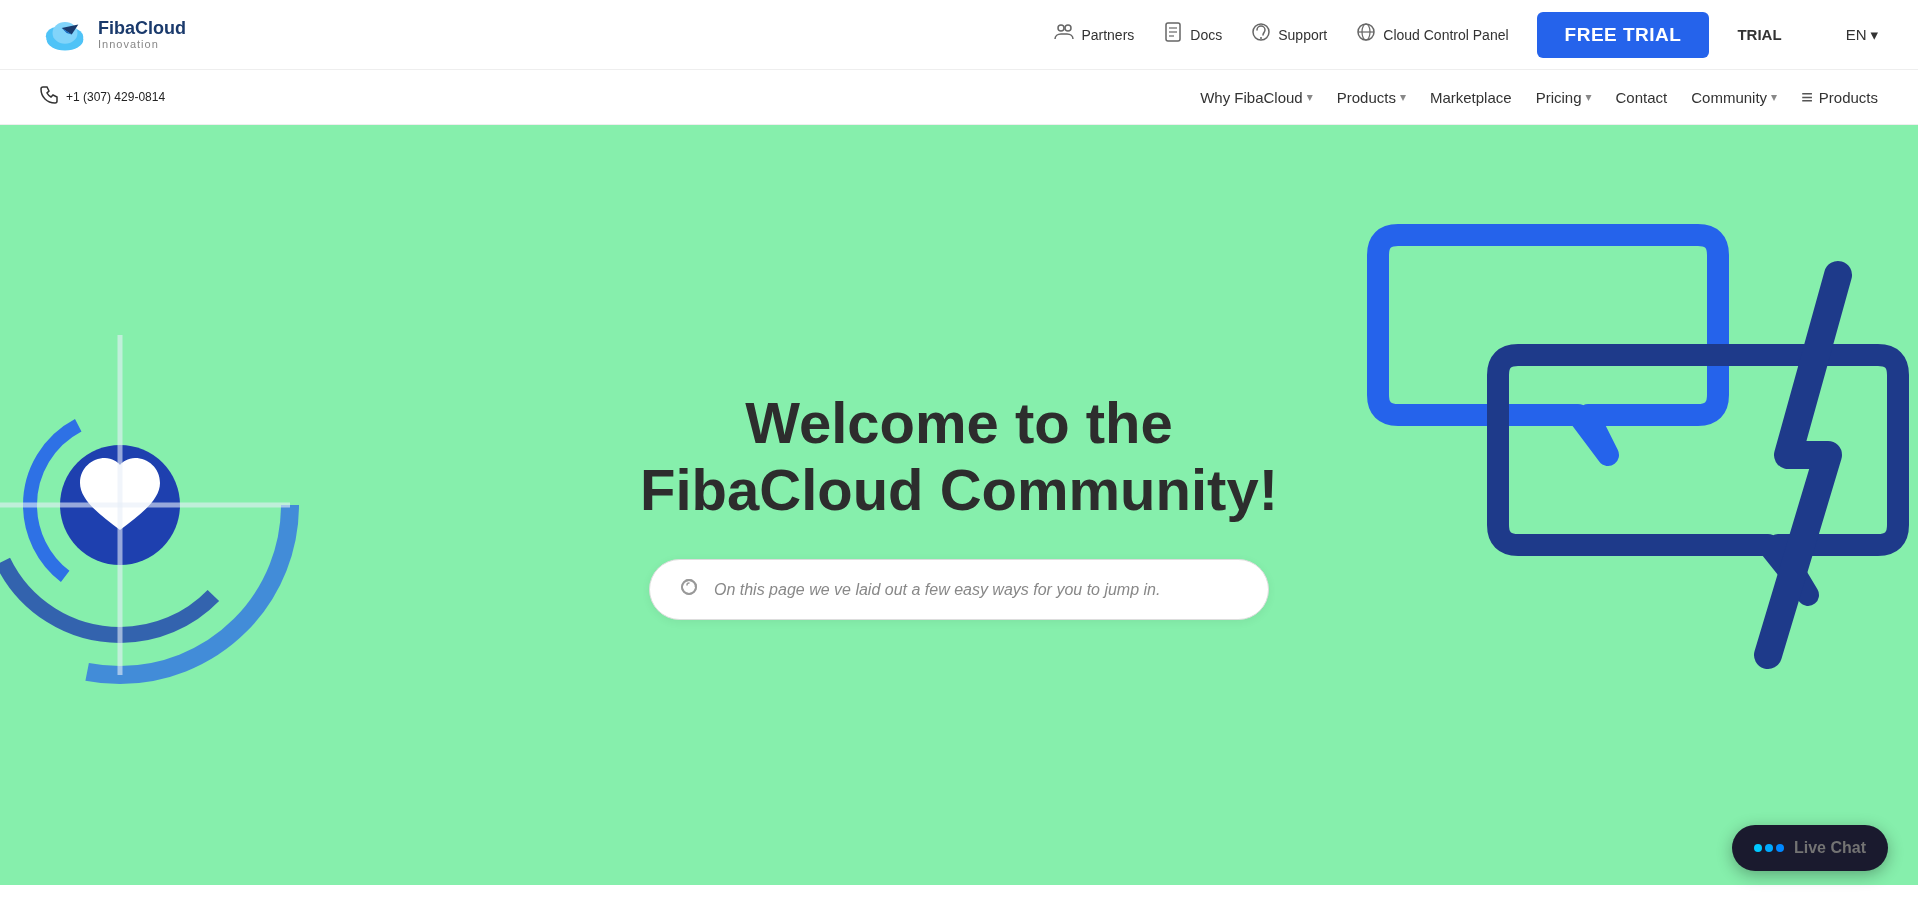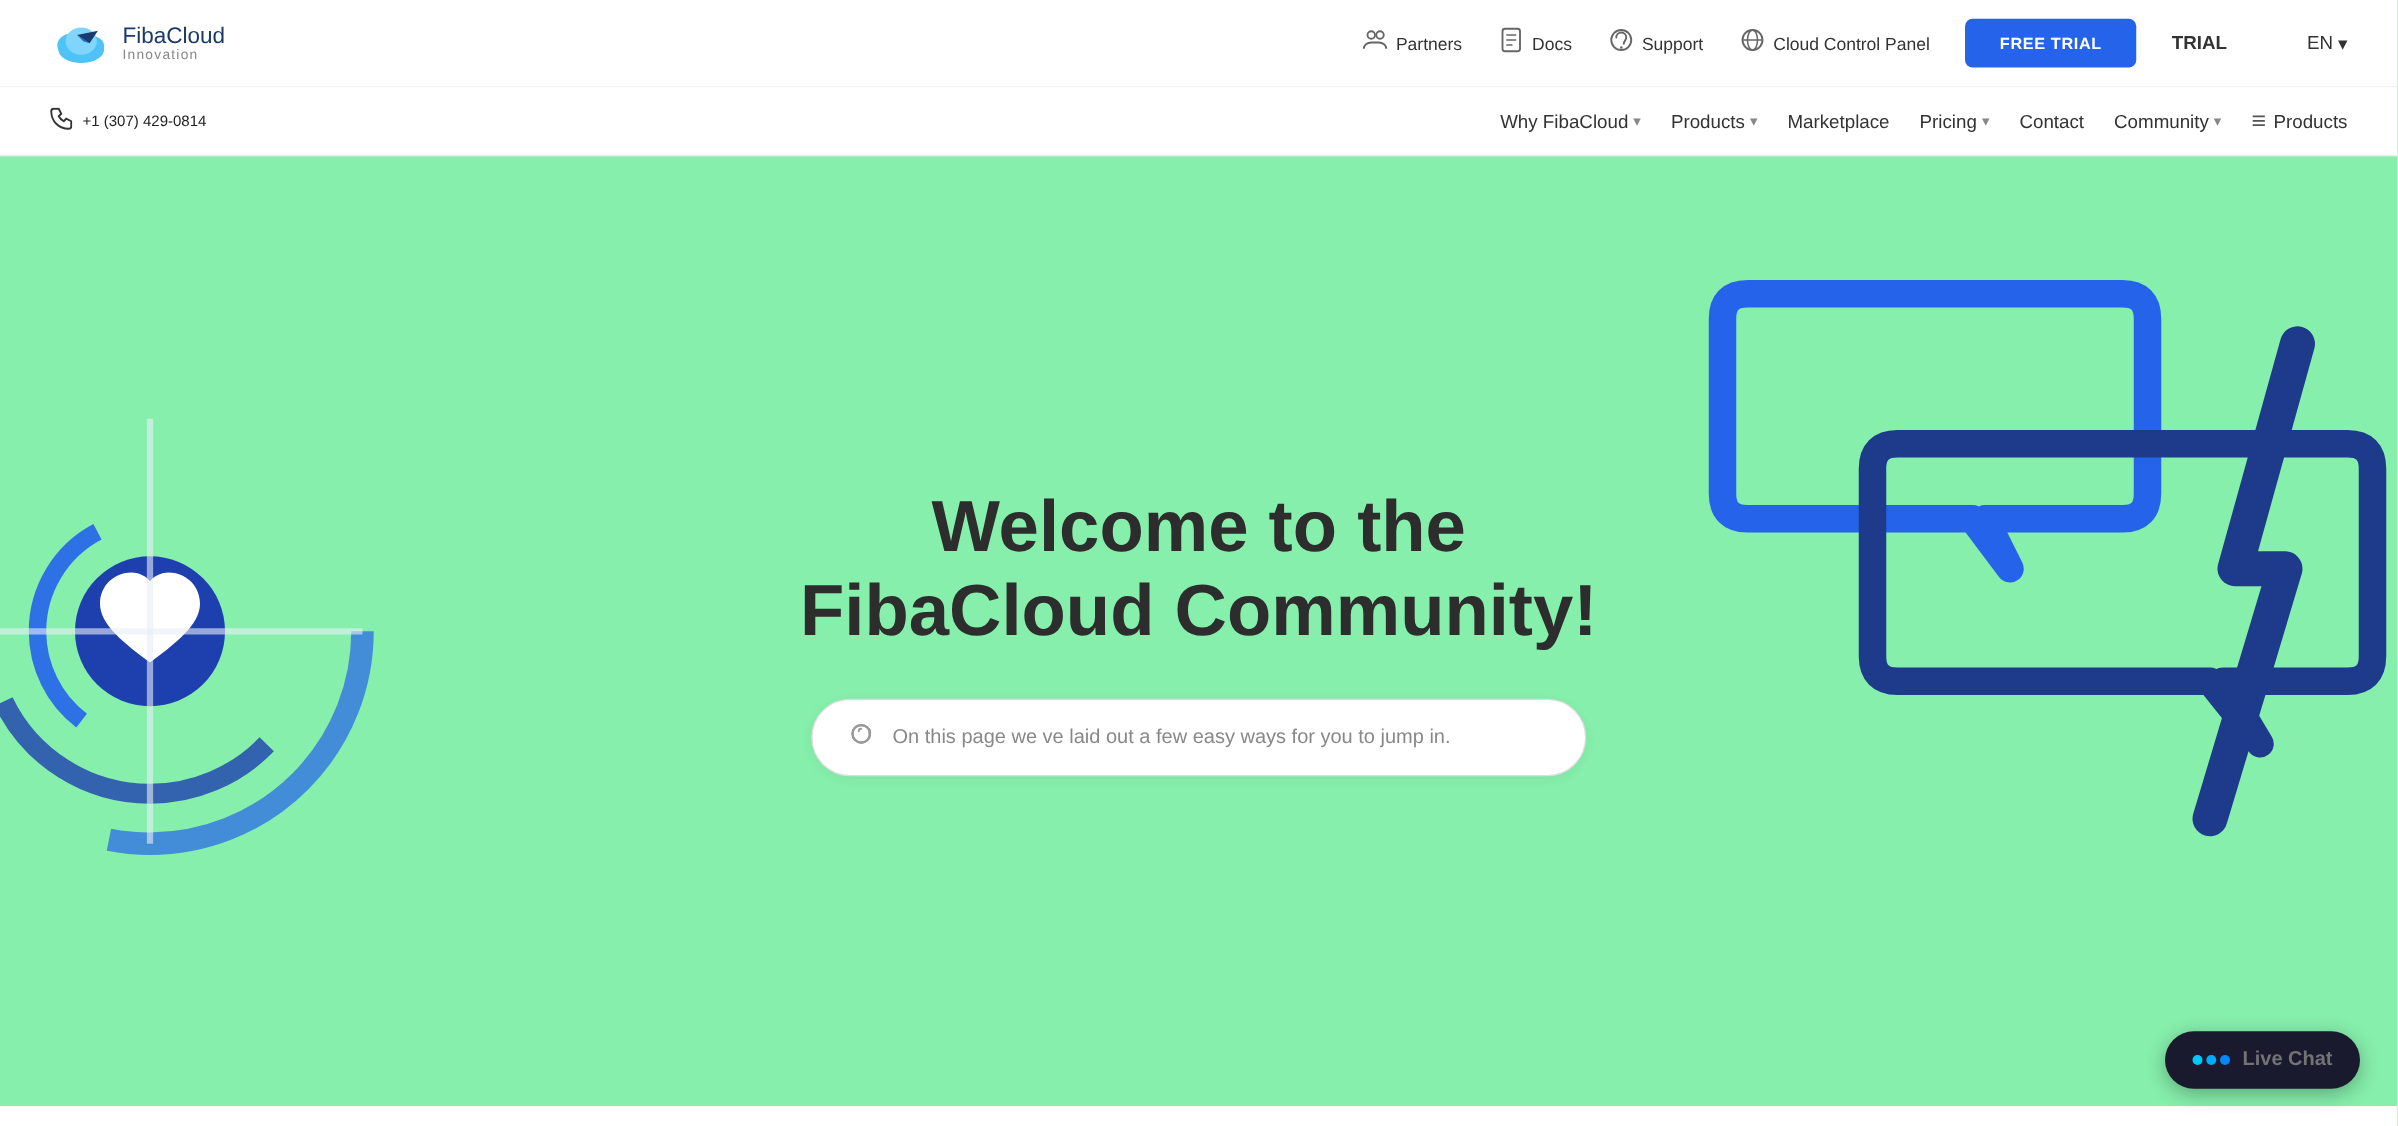--- a/index.html
+++ b/index.html
@@ -25,21 +25,21 @@
       width: 50px;
       height: 40px;
     }
     .logo-text-block {
       display: flex;
       flex-direction: column;
       line-height: 1.1;
     }
     .logo-name {
       font-size: 18px;
-      font-weight: 400;
+      font-weight: 700;
       color: #1a3a6c;
     }
     .logo-tagline {
       font-size: 11px;
       color: #888;
       letter-spacing: 1px;
     }
     .top-nav {
       display: flex;
       align-items: center;
@@ -57,21 +57,21 @@
     .top-nav-item .nav-icon {
       font-size: 18px;
       color: #666;
     }
     .free-trial-btn {
       background: #2563eb;
       color: #fff;
       border: none;
       padding: 12px 28px;
       border-radius: 6px;
-      font-size: 13px;
+      font-size: 19px;
       font-weight: 700;
       cursor: pointer;
       letter-spacing: 0.5px;
     }
     .login-btn {
       background: transparent;
       border: none;
       font-size: 15px;
       font-weight: 600;
       color: #333;
@@ -187,20 +187,21 @@
       display: flex;
       align-items: center;
       gap: 14px;
       background: #fff;
       border: 1px solid #ddd;
       border-radius: 40px;
       padding: 16px 28px;
       max-width: 620px;
       margin: 0 auto;
       box-shadow: 0 2px 10px rgba(0,0,0,0.06);
+      font-style: italic;
     }
     .hero-search-icon {
       font-size: 20px;
       color: #888;
     }
     .hero-search-text {
       font-size: 16px;
       color: #888;
     }
 

